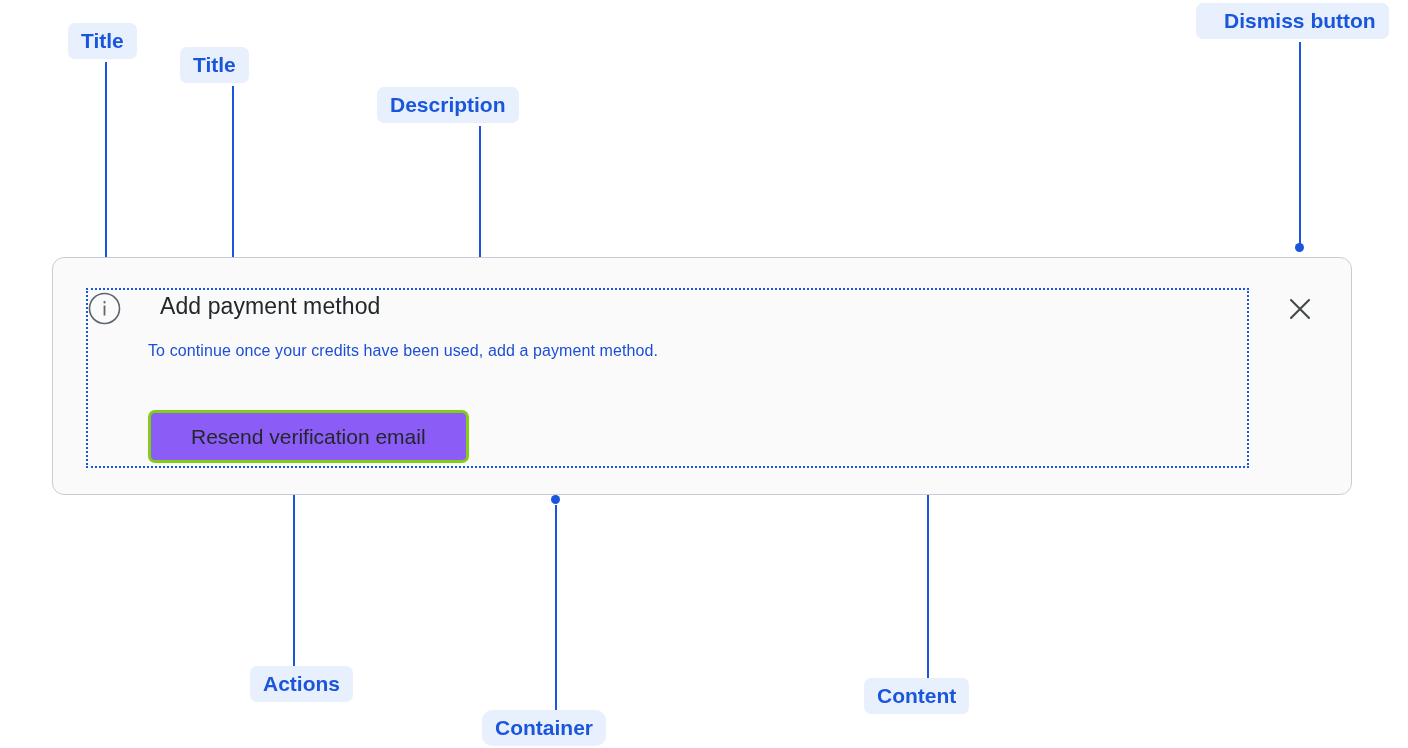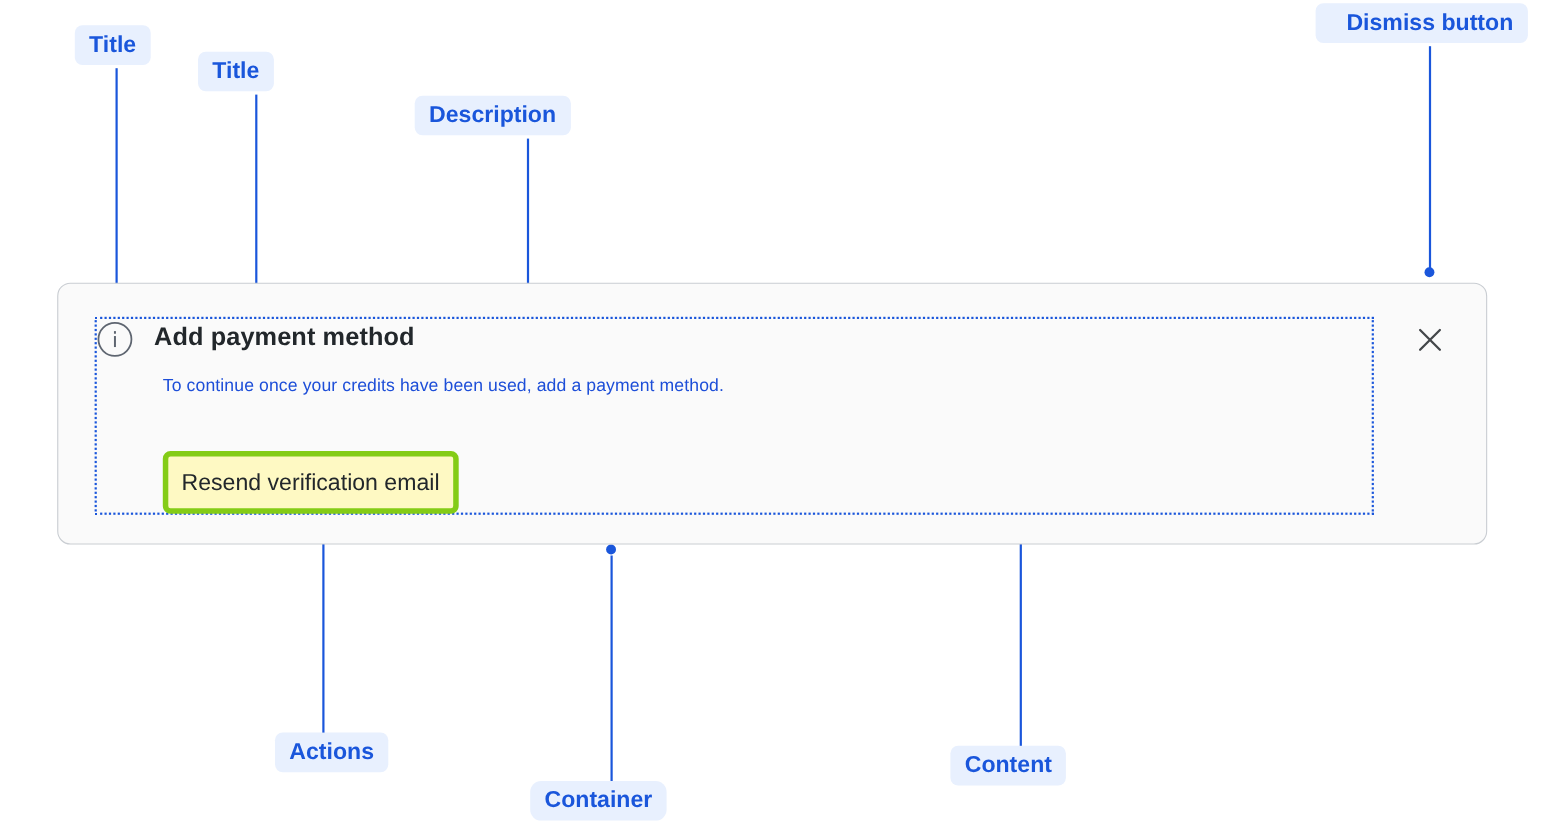--- a/index.html
+++ b/index.html
@@ -69,24 +69,24 @@
     position: absolute;
     left: 88px;
     top: 292px;
     width: 33px;
     height: 33px;
   }
   .info-icon svg { display: block; }
 
   #alert-title {
     position: absolute;
-    left: 140px;
+    left: 160px;
     top: 293px;
     font-size: 23px;
-    font-weight: 700;
+    font-weight: 400;
     color: #22272b;
     letter-spacing: .1px;
   }
 
   #alert-description {
     position: absolute;
     left: 148px;
     top: 342px;
     font-size: 16px;
     color: #1d4ed8;
@@ -95,24 +95,24 @@
 
   #alert-actions {
     position: absolute;
     left: 148px;
     top: 410px;
   }
   #resend-button {
     font-family: "Liberation Sans", sans-serif;
     font-size: 21px;
     color: #22272b;
-    background: #fef9c3;
-    border: 5px solid #84cc16;
+    background: #8b5cf6;
+    border: 3px solid #84cc16;
     border-radius: 7px;
-    padding: 13px 12px;
+    padding: 13px 40px;
     cursor: pointer;
     line-height: 1;
   }
 
   #dismiss-button {
     position: absolute;
     left: 1282px;
     top: 291px;
     width: 36px;
     height: 36px;

